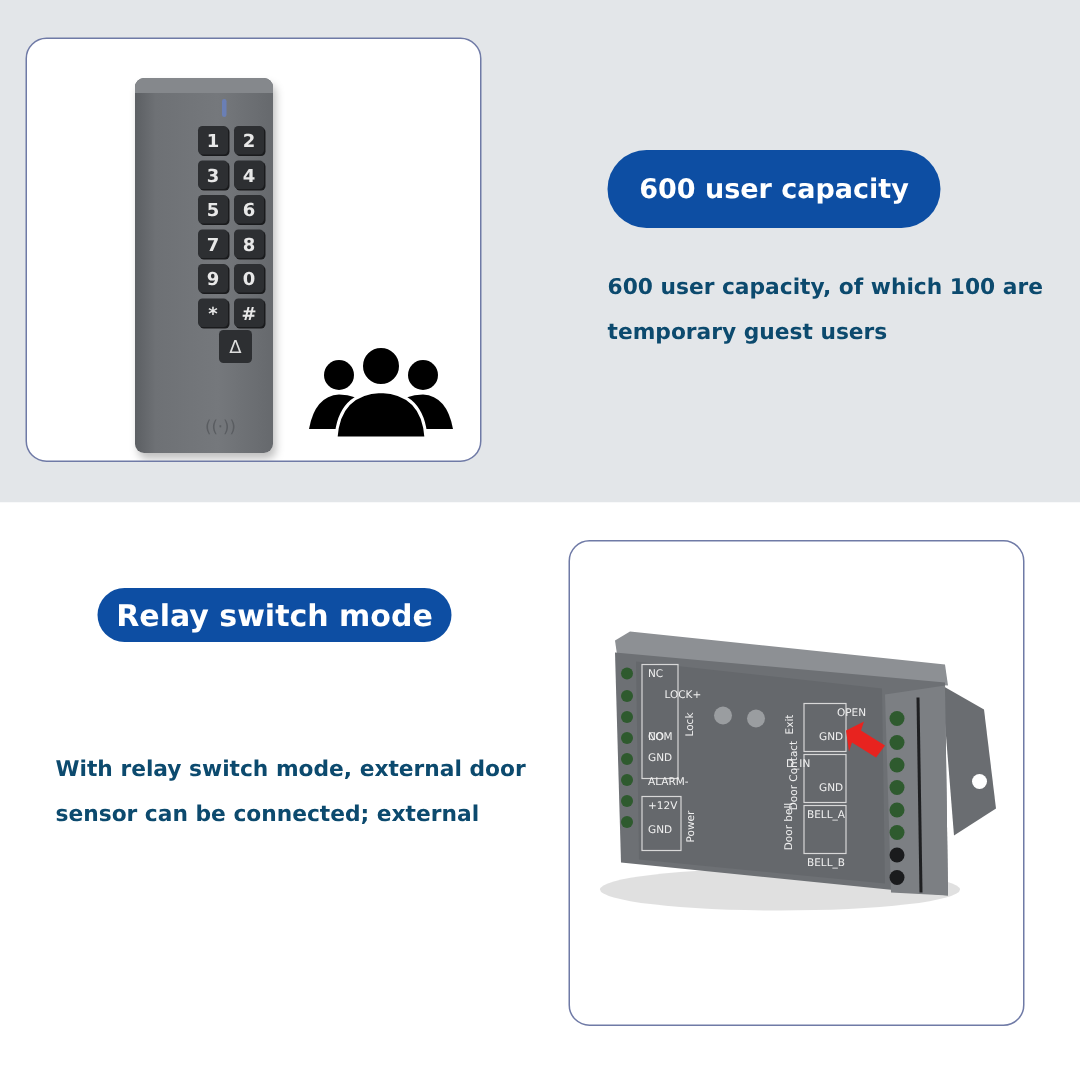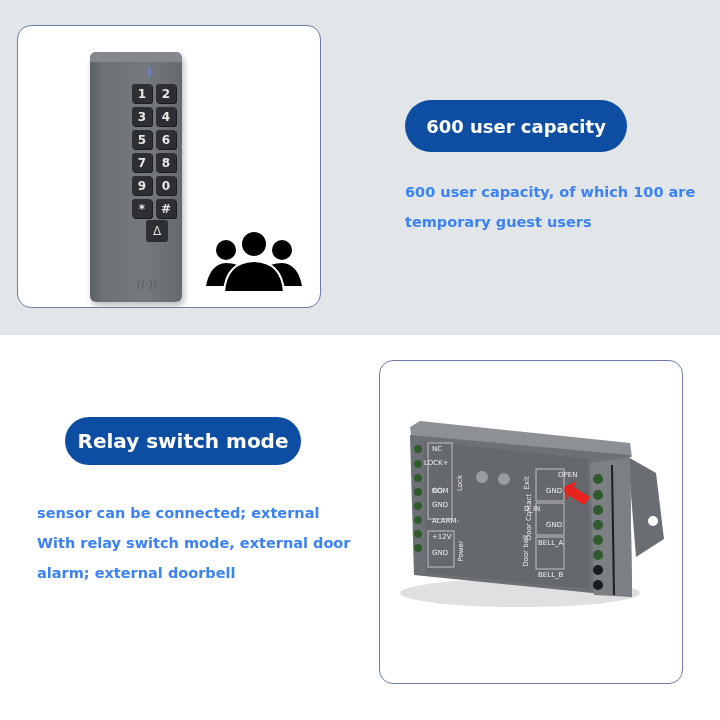--- a/index.html
+++ b/index.html
@@ -16,23 +16,23 @@
   .card-keypad { left: 17px; top: 25px; width: 304px; height: 283px; }
   .card-relay { left: 379px; top: 360px; width: 304px; height: 324px; }
 
   .pill {
     position: absolute; background: #0d4ea3; color: #fff; font-weight: bold;
     border-radius: 26px; display: flex; align-items: center; justify-content: center;
     white-space: nowrap;
     text-align: right;
   }
   .pill-capacity { left: 405px; top: 100px; width: 222px; height: 52px; font-size: 18px; }
-  .pill-relay { left: 65px; top: 417px; width: 236px; height: 48px; font-size: 20px; }
+  .pill-relay { left: 65px; top: 392px; width: 236px; height: 36px; font-size: 20px; }
 
-  .desc { position: absolute; color: #3b82f6; font-weight: bold; font-size: 14.5px; line-height: 30px; }
+  .desc { position: absolute; color: #0c4a6e; font-weight: bold; font-size: 14.5px; line-height: 30px; }
   .desc-capacity { left: 405px; top: 177px; width: 310px; }
   .desc-relay { left: 37px; top: 498px; width: 330px; }
 
   
   .kp-body {
     position: absolute; left: 72px; top: 26px; width: 92px; height: 250px;
     background: linear-gradient(90deg, #5c5f63 0%, #6e7175 15%, #75787c 60%, #66696d 100%);
     border-radius: 6px;
     box-shadow: 2px 4px 6px rgba(0,0,0,0.25);
   }
@@ -93,23 +93,22 @@
 </div>
 
 <div class="pill pill-capacity">600 user capacity</div>
 <div class="desc desc-capacity">
   <div>600 user capacity, of which 100 are</div>
   <div>temporary guest users</div>
 </div>
 
 <div class="pill pill-relay">Relay switch mode</div>
 <div class="desc desc-relay">
+  <div>With relay switch mode, external door</div>
   <div>sensor can be connected; external</div>
-  <div>With relay switch mode, external door</div>
-  <div>alarm; external doorbell</div>
 </div>
 
 <div class="card card-relay">
   <svg class="rl-img" viewBox="0 0 304 284">
 
     <path d="M248 96 L276 112 L284 178 L256 196 Z" fill="#6a6d71"></path>
     <circle cx="273" cy="160" r="5" fill="#fff"></circle>
 
     <ellipse cx="140" cy="232" rx="120" ry="14" fill="rgba(0,0,0,0.12)"></ellipse>
 
@@ -154,21 +153,21 @@
       <rect x="48" y="170" width="26" height="36"></rect>
       <rect x="156" y="108" width="28" height="32"></rect>
       <rect x="156" y="142" width="28" height="32"></rect>
       <rect x="156" y="176" width="28" height="32"></rect>
     </g>
 
     <path d="M184 126 L196 120 L194 126 L210 136 L204 144 L188 134 L186 140 Z" fill="#e8231f"></path>
   </svg>
 
   <span class="rl-label" style="left:52px; top:84px;">NC</span>
-  <span class="rl-label" style="left:44px; top:98px;">LOCK+</span>
+  <span class="rl-label" style="left:63px; top:98px;">LOCK+</span>
   <span class="rl-label" style="left:52px; top:126px;">NO</span>
   <span class="rl-label" style="left:52px; top:126px;">COM</span>
   <span class="rl-label" style="left:52px; top:140px;">GND</span>
   <span class="rl-label" style="left:52px; top:156px;">ALARM-</span>
   <span class="rl-label" style="left:52px; top:172px;">+12V</span>
   <span class="rl-label" style="left:52px; top:188px;">GND</span>
   <span class="rl-label" style="left:72px; top:118px; transform:rotate(-90deg);">Lock</span>
   <span class="rl-label" style="left:70px; top:186px; transform:rotate(-90deg);">Power</span>
 
   <span class="rl-label" style="left:160px; top:110px;margin-left:18px;">OPEN</span>

